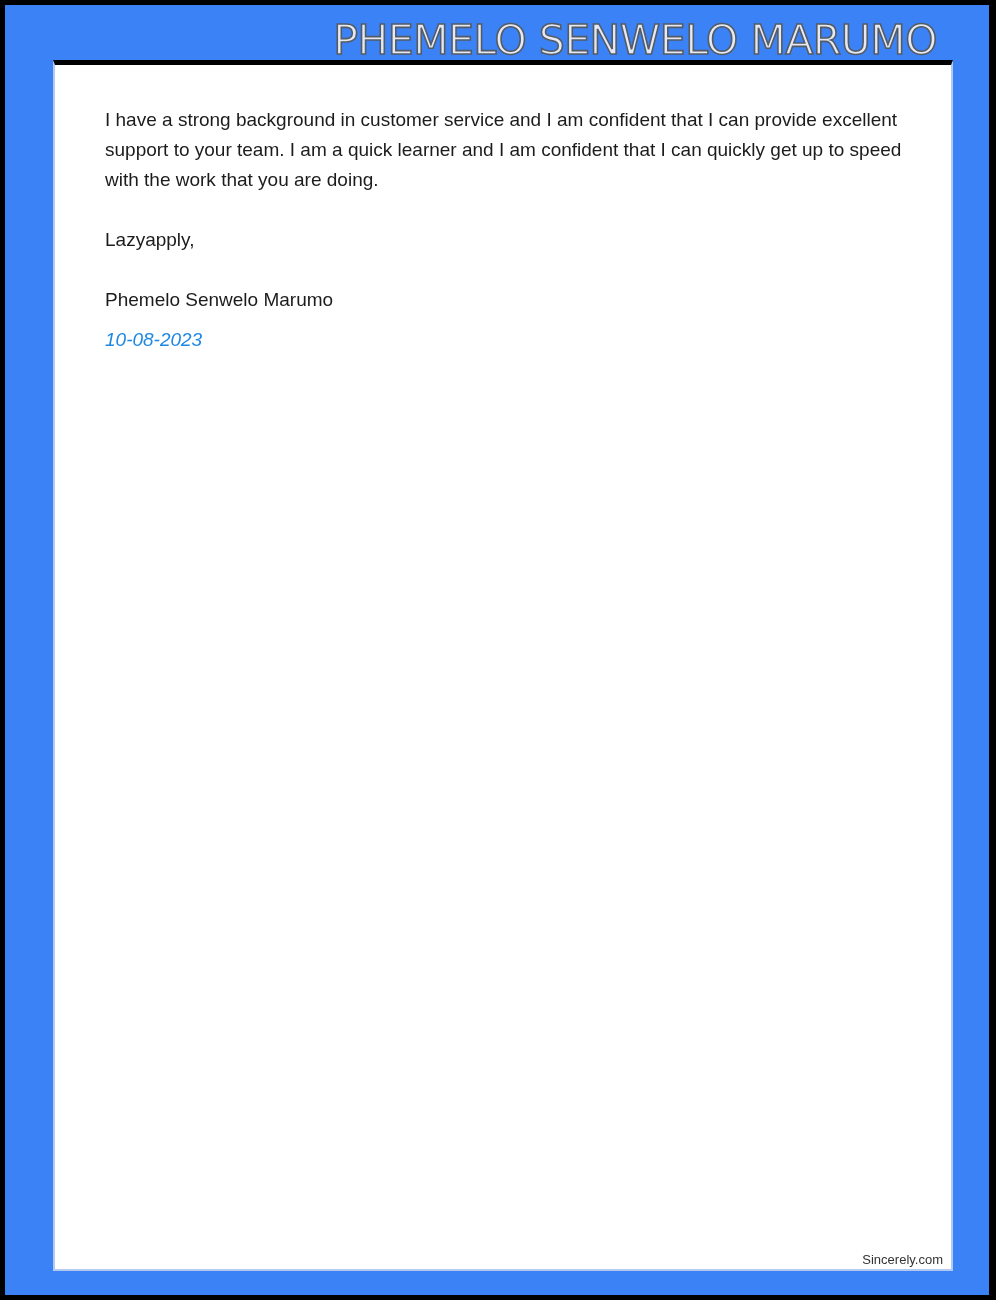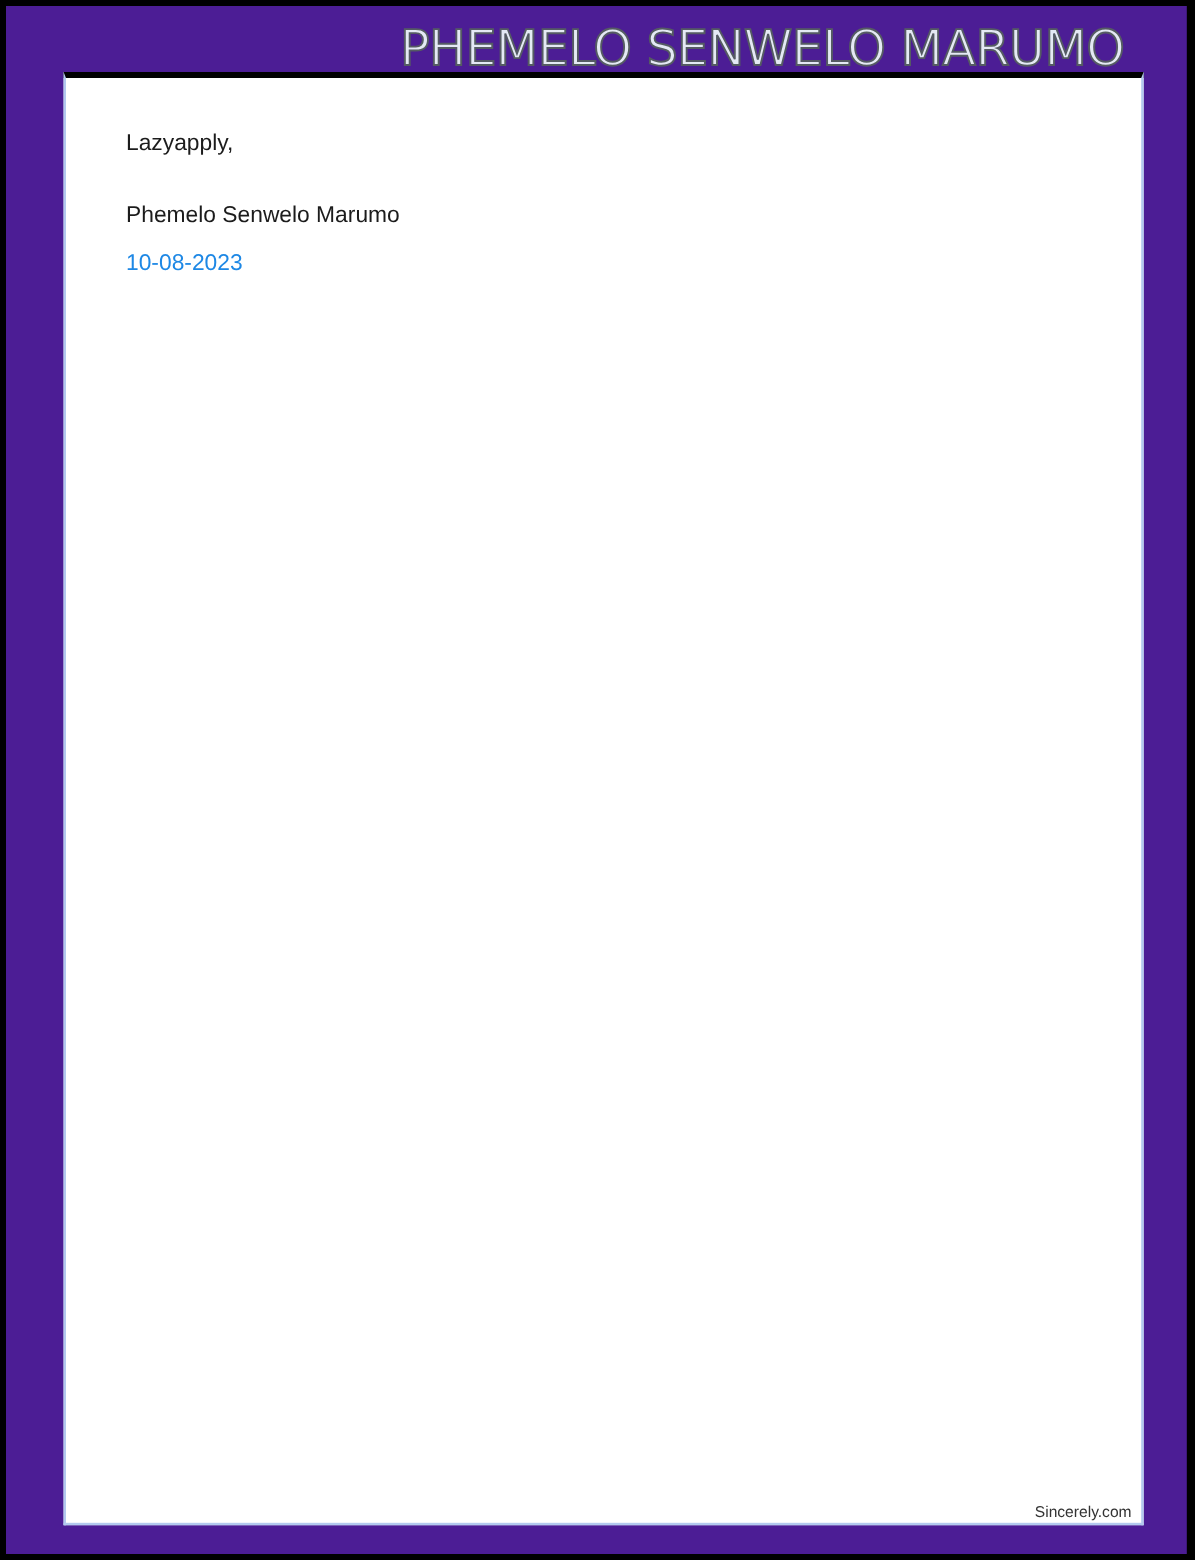--- a/index.html
+++ b/index.html
@@ -7,21 +7,21 @@
     width: 996px; height: 1300px;
     background: #000;
     position: relative;
     overflow: hidden;
     font-family: "Liberation Sans", "DejaVu Sans", sans-serif;
   }
   .frame {
     position: absolute;
     left: 5px; top: 5px;
     width: 984px; height: 1290px;
-    background: #4c1d95;
+    background: #3b82f6;
   }
   .title {
     position: absolute;
     right: 52px; top: 12px;
     font-size: 41px;
     line-height: 46px;
     letter-spacing: -0.5px;
     color: #e4e9f4;
     -webkit-text-stroke: 1.6px #555b63;
     font-family: "DejaVu Sans", "Liberation Sans", sans-serif;
@@ -41,36 +41,37 @@
   .letter {
     position: absolute;
     left: 50px; top: 40px;
     width: 800px;
     font-size: 19px;
     line-height: 30px;
     color: #1c1c1c;
   }
   .letter p { margin: 0 0 30px 0; }
   .letter .sig { margin-bottom: 10px; }
-  .letter .date { color: #1e88e5; margin: 0; }
+  .letter .date { color: #1e88e5; margin: 0; font-style: italic; }
   .footer {
     position: absolute;
     right: 8px; bottom: 0px;
     font-size: 13px;
     line-height: 18px;
     color: #333;
   }
 </style>
 </head>
 <body>
 
 <div class="frame">
   <div class="title">PHEMELO SENWELO MARUMO</div>
 
   <div class="page">
     <div class="letter">
+      <p>I have a strong background in customer service and I am confident that I can provide excellent support to your team. I am a quick learner and I am confident that I can quickly get up to speed with the work that you are doing.</p>
       <p>Lazyapply,</p>
       <p class="sig">Phemelo Senwelo Marumo</p>
       <p class="date">10-08-2023</p>
     </div>
     <div class="footer">Sincerely.com</div>
   </div>
 </div>
 
 </body></html>

